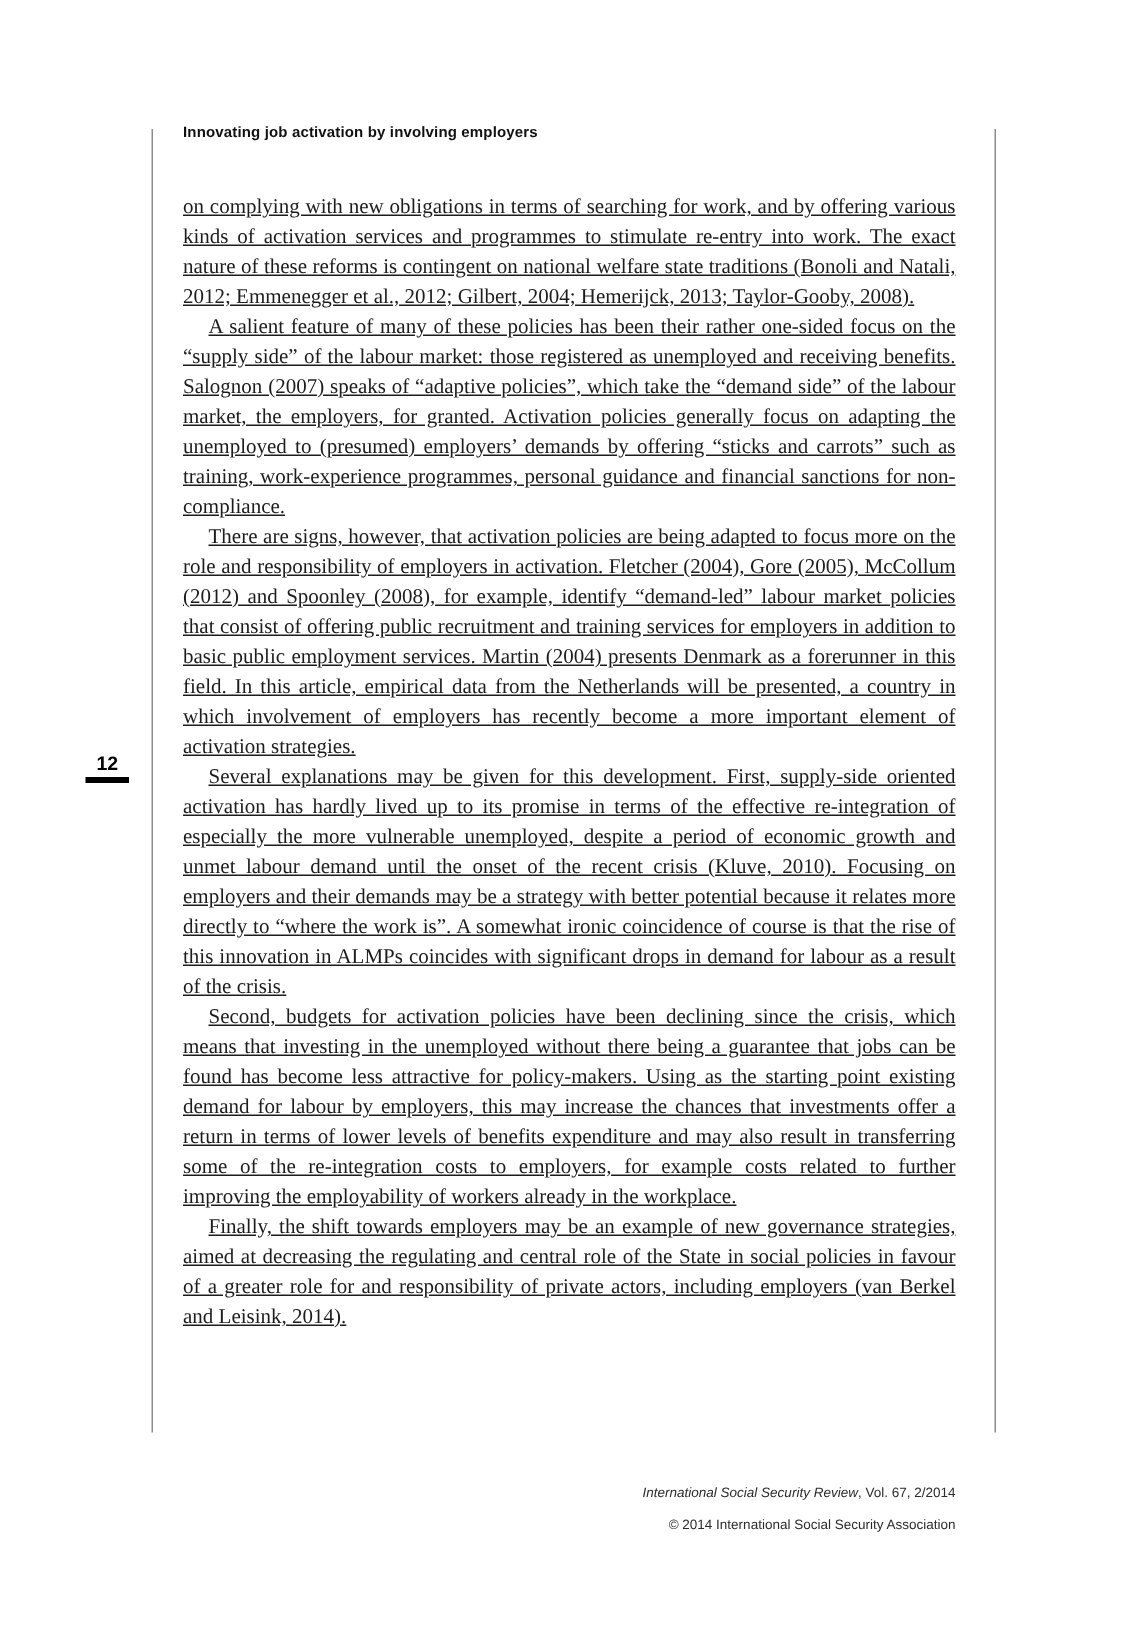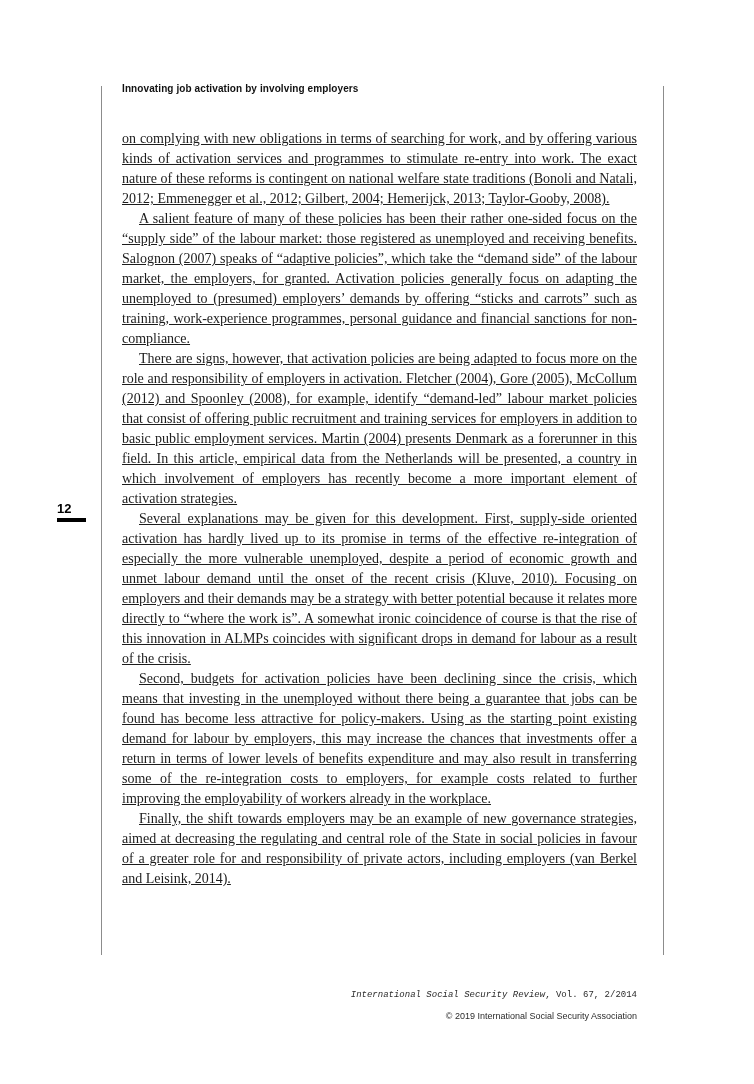--- a/index.html
+++ b/index.html
@@ -32,21 +32,21 @@
     background: #8c8c8c;
   }
   .rule-left  { left: 101px; }
   .rule-right { left: 663px; }
 
   .page-number-block {
     position: absolute;
     left: 57px;
     top: 501px;
     width: 29px;
-    text-align: left;
+    text-align: center;
   }
   .page-number {
     font-family: "Liberation Sans", sans-serif;
     font-weight: bold;
     font-size: 13px;
     line-height: 15px;
     color: #000000;
   }
   .page-number-bar {
     height: 4px;
@@ -69,21 +69,21 @@
 
   .footer-line {
     position: absolute;
     right: 117px;
     text-align: right;
     font-family: "Liberation Sans", sans-serif;
     font-size: 9px;
     color: #2b2b2b;
     white-space: nowrap;
   }
-  .footer-journal   { top: 990px; font-family: Liberation Mono, monospace; }
+  .footer-journal   { top: 990px; }
   .footer-copyright { top: 1011px; }
   .footer-italic { font-style: italic; }
 </style>
 </head>
 <body>
 
 <div class="running-head">Innovating job activation by involving employers</div>
 
 <div class="margin-rule rule-left"></div>
 
@@ -98,13 +98,13 @@
     <p class="para">on complying with new obligations in terms of searching for work, and by offering various kinds of activation services and programmes to stimulate re-entry into work. The exact nature of these reforms is contingent on national welfare state traditions (Bonoli and Natali, 2012; Emmenegger et al., 2012; Gilbert, 2004; Hemerijck, 2013; Taylor-Gooby, 2008).</p>
     <p class="para indented">A salient feature of many of these policies has been their rather one-sided focus on the “supply side” of the labour market: those registered as unemployed and receiving benefits. Salognon (2007) speaks of “adaptive policies”, which take the “demand side” of the labour market, the employers, for granted. Activation policies generally focus on adapting the unemployed to (presumed) employers’ demands by offering “sticks and carrots” such as training, work-experience programmes, personal guidance and financial sanctions for non-compliance.</p>
     <p class="para indented">There are signs, however, that activation policies are being adapted to focus more on the role and responsibility of employers in activation. Fletcher (2004), Gore (2005), McCollum (2012) and Spoonley (2008), for example, identify “demand-led” labour market policies that consist of offering public recruitment and training services for employers in addition to basic public employment services. Martin (2004) presents Denmark as a forerunner in this field. In this article, empirical data from the Netherlands will be presented, a country in which involvement of employers has recently become a more important element of activation strategies.</p>
     <p class="para indented">Several explanations may be given for this development. First, supply-side oriented activation has hardly lived up to its promise in terms of the effective re-integration of especially the more vulnerable unemployed, despite a period of economic growth and unmet labour demand until the onset of the recent crisis (Kluve, 2010). Focusing on employers and their demands may be a strategy with better potential because it relates more directly to “where the work is”. A somewhat ironic coincidence of course is that the rise of this innovation in ALMPs coincides with significant drops in demand for labour as a result of the crisis.</p>
     <p class="para indented">Second, budgets for activation policies have been declining since the crisis, which means that investing in the unemployed without there being a guarantee that jobs can be found has become less attractive for policy-makers. Using as the starting point existing demand for labour by employers, this may increase the chances that investments offer a return in terms of lower levels of benefits expenditure and may also result in transferring some of the re-integration costs to employers, for example costs related to further improving the employability of workers already in the workplace.</p>
     <p class="para indented">Finally, the shift towards employers may be an example of new governance strategies, aimed at decreasing the regulating and central role of the State in social policies in favour of a greater role for and responsibility of private actors, including employers (van Berkel and Leisink, 2014).</p>
   </div>
 
 <div class="footer-line footer-journal"><span class="footer-italic">International Social Security Review</span><span>, Vol. 67, 2/2014</span></div>
 
-<div class="footer-line footer-copyright">© 2019 International Social Security Association</div>
+<div class="footer-line footer-copyright">© 2014 International Social Security Association</div>
 
 </body></html>

